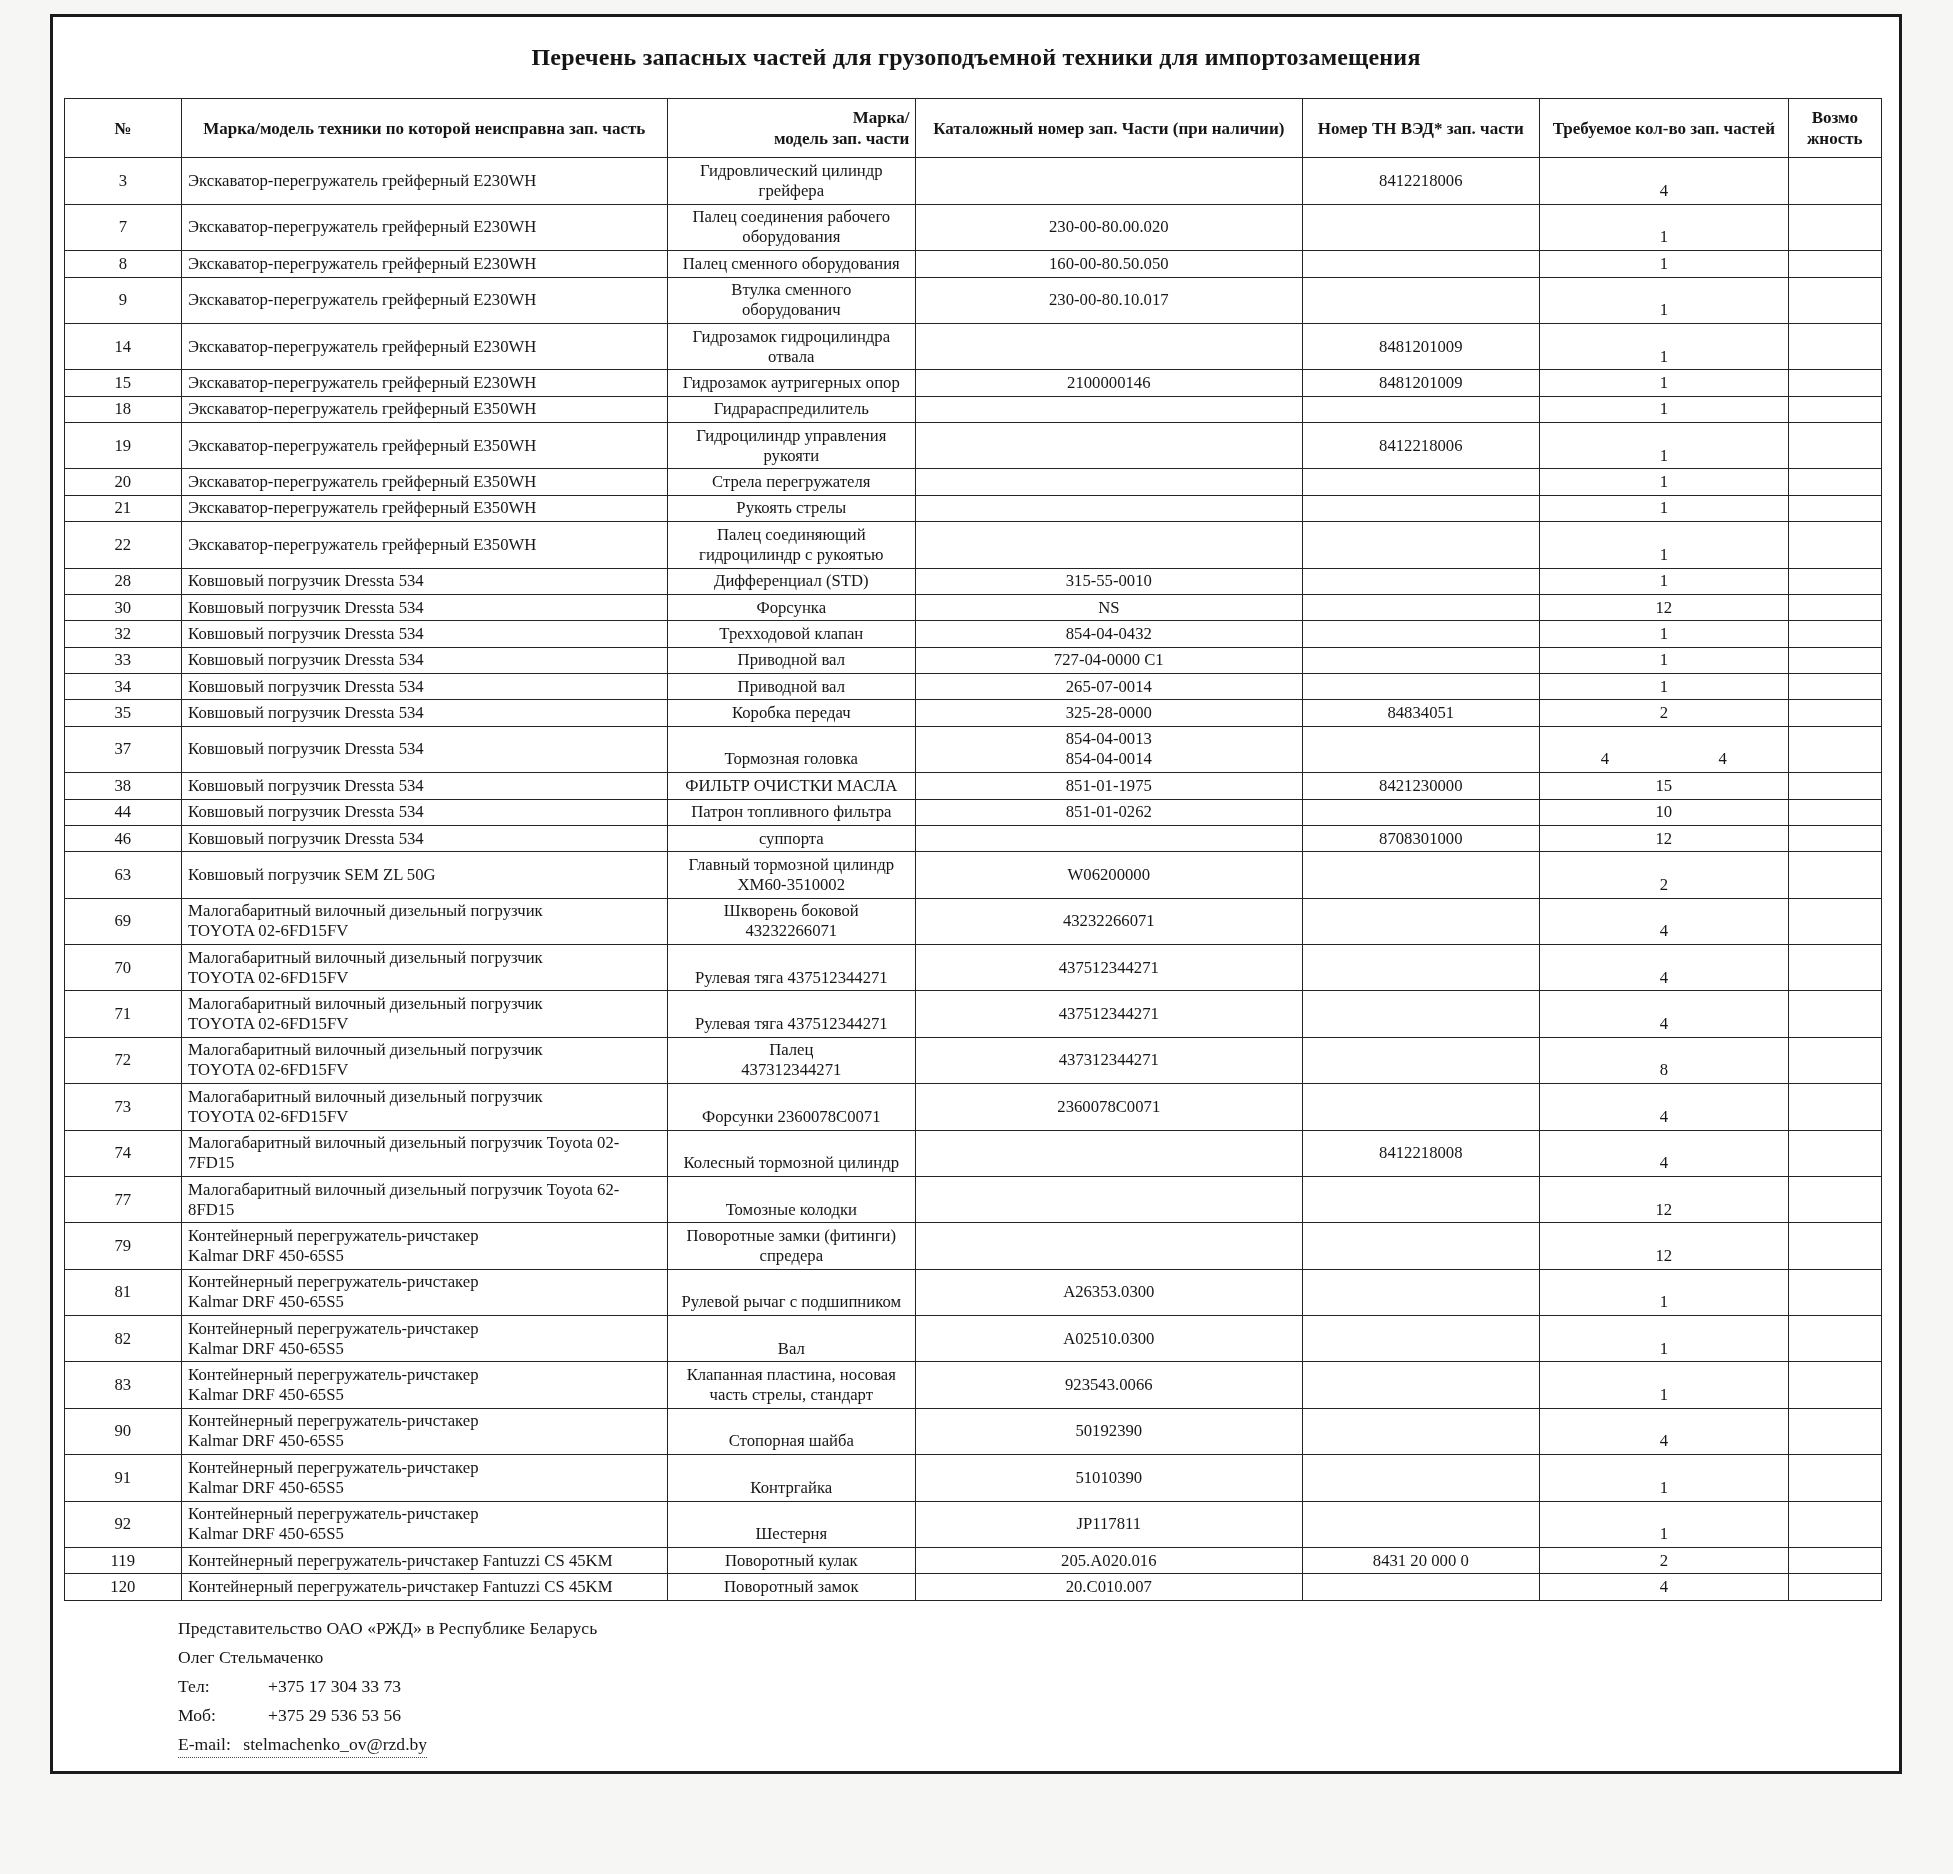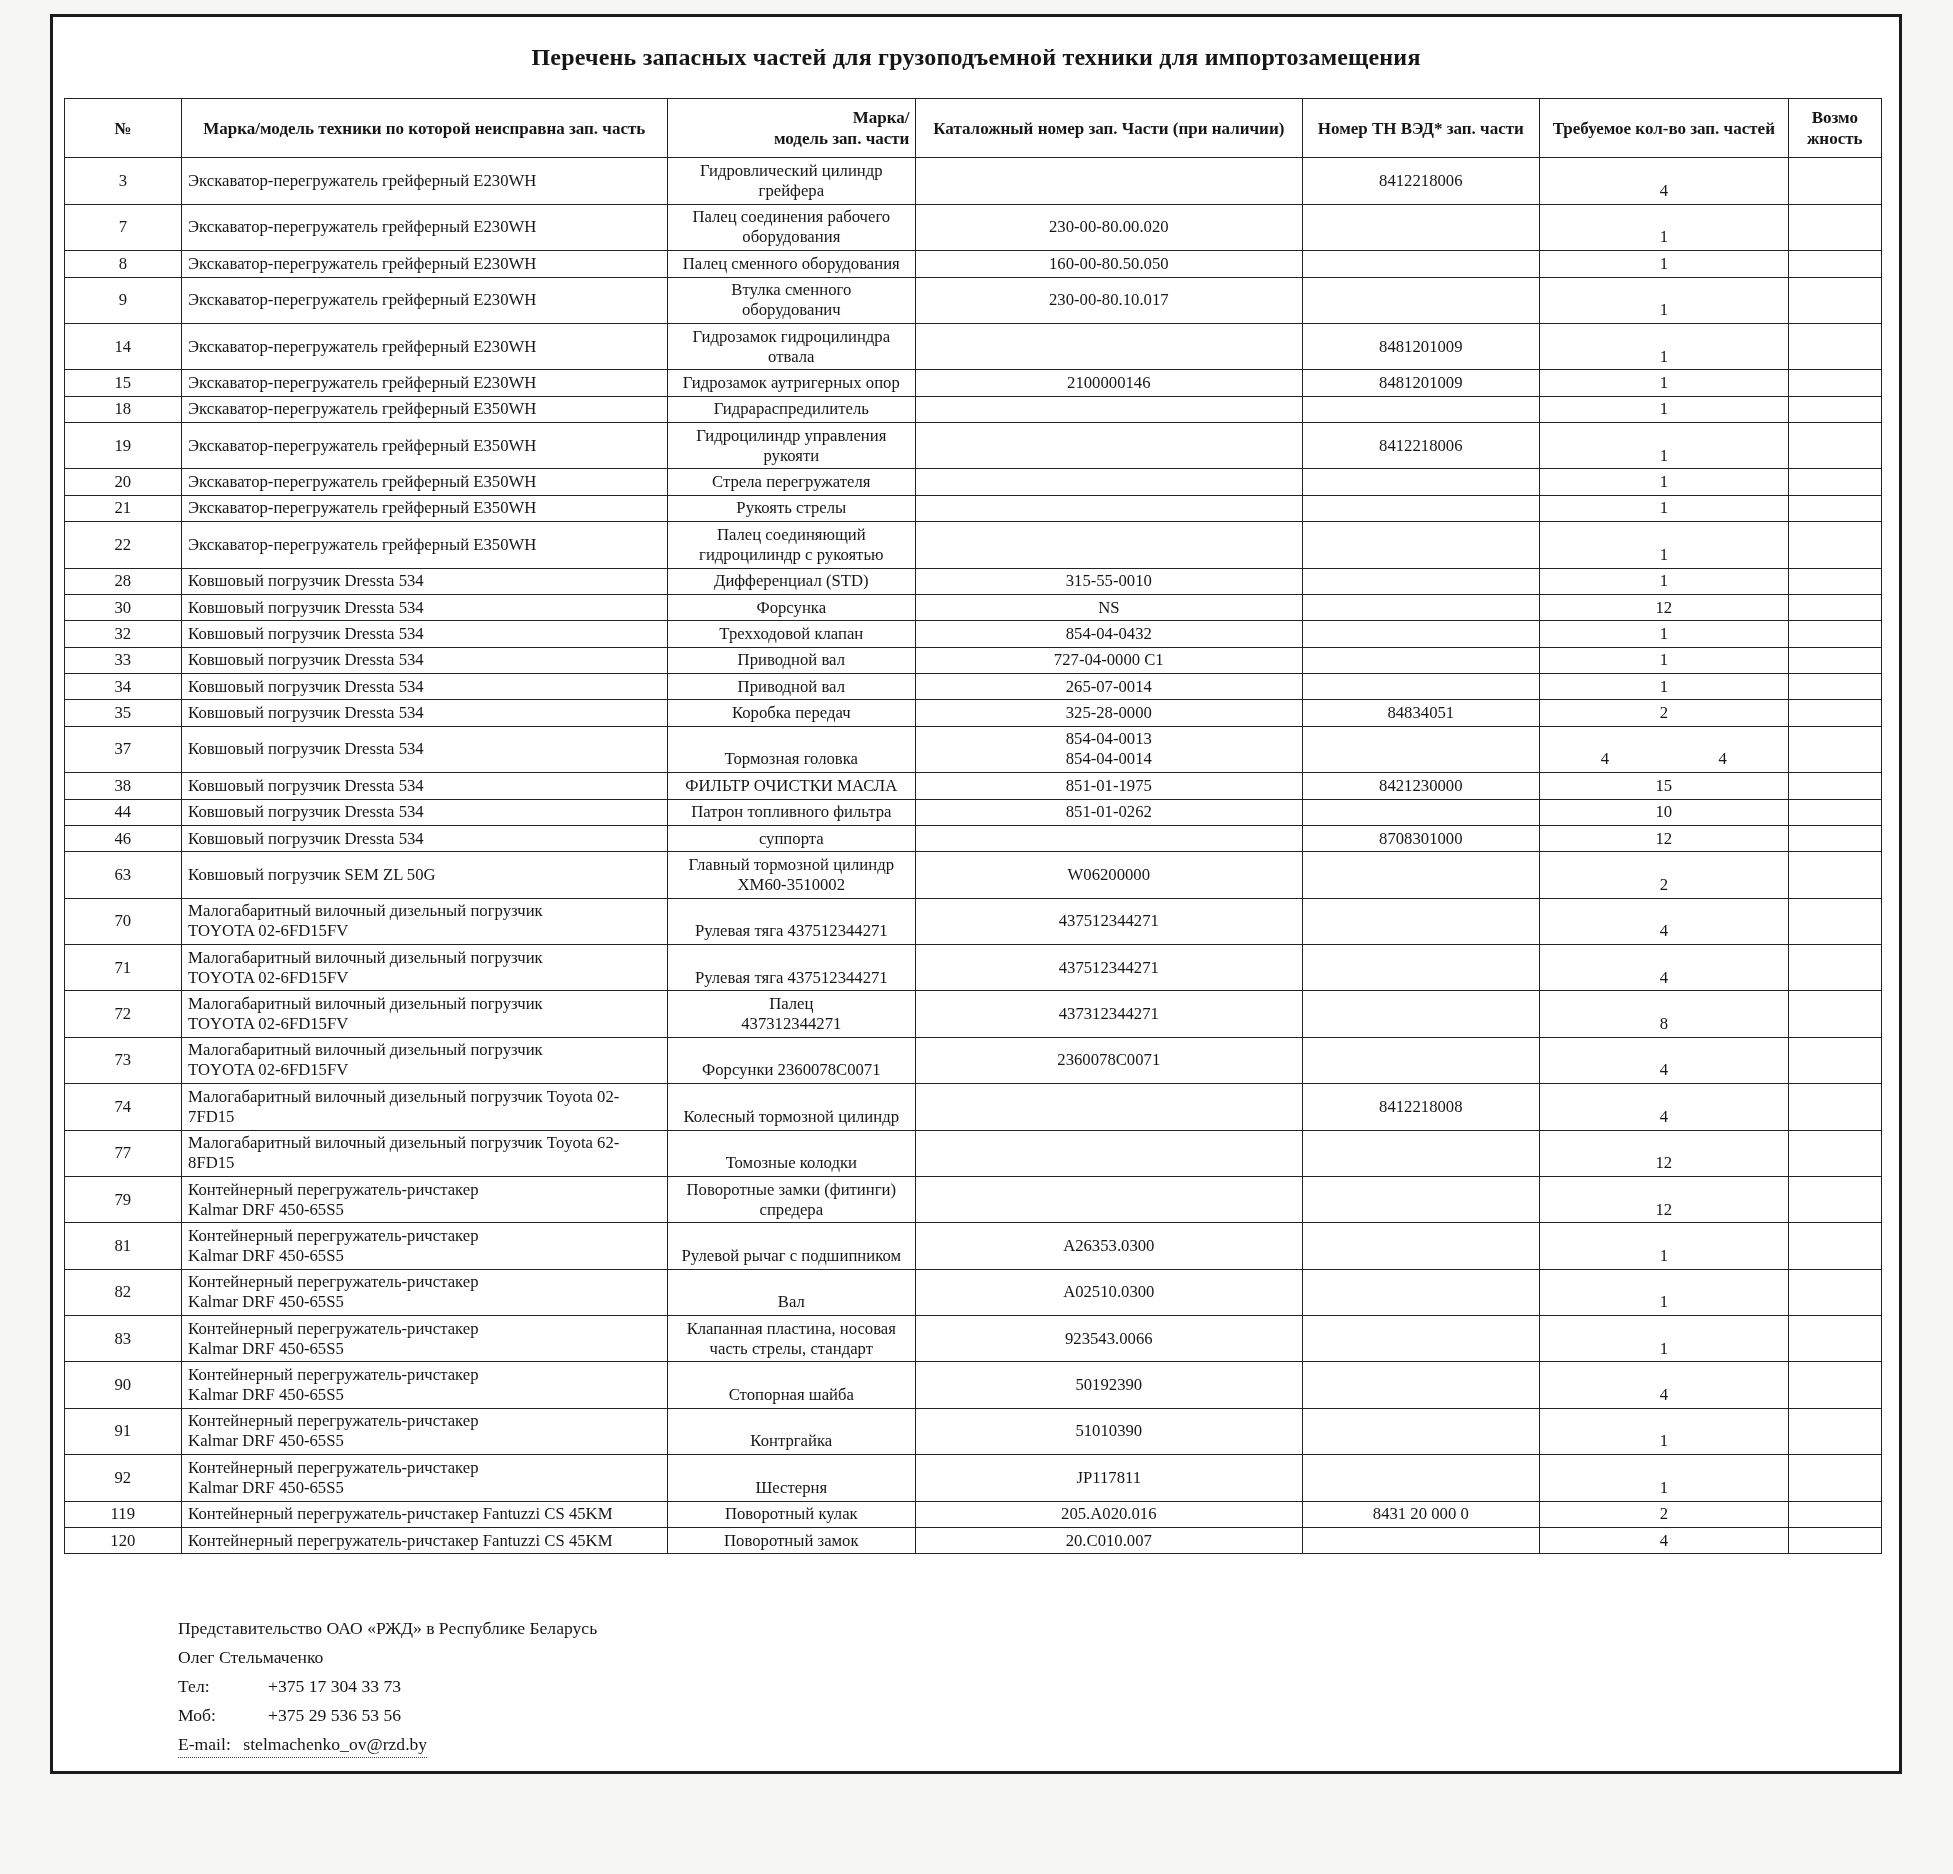--- a/index.html
+++ b/index.html
@@ -310,20 +310,31 @@
           <td class="c-num">63</td>
           <td class="c-machine">Ковшовый погрузчик SEM ZL 50G</td>
           <td class="c-part">Главный тормозной цилиндр
 ХМ60-3510002</td>
           <td class="c-catalog">W06200000</td>
           <td class="c-tnved"></td>
           <td class="c-qty">2</td>
           <td class="c-poss"></td>
         </tr>
         <tr>
+          <td class="c-num">69</td>
+          <td class="c-machine">Малогабаритный вилочный дизельный погрузчик
+TOYOTA 02-6FD15FV</td>
+          <td class="c-part">Шкворень боковой
+43232266071</td>
+          <td class="c-catalog">43232266071</td>
+          <td class="c-tnved"></td>
+          <td class="c-qty">4</td>
+          <td class="c-poss"></td>
+        </tr>
+        <tr>
           <td class="c-num">70</td>
           <td class="c-machine">Малогабаритный вилочный дизельный погрузчик
 TOYOTA 02-6FD15FV</td>
           <td class="c-part">Рулевая тяга 437512344271</td>
           <td class="c-catalog">437512344271</td>
           <td class="c-tnved"></td>
           <td class="c-qty">4</td>
           <td class="c-poss"></td>
         </tr>
         <tr>

